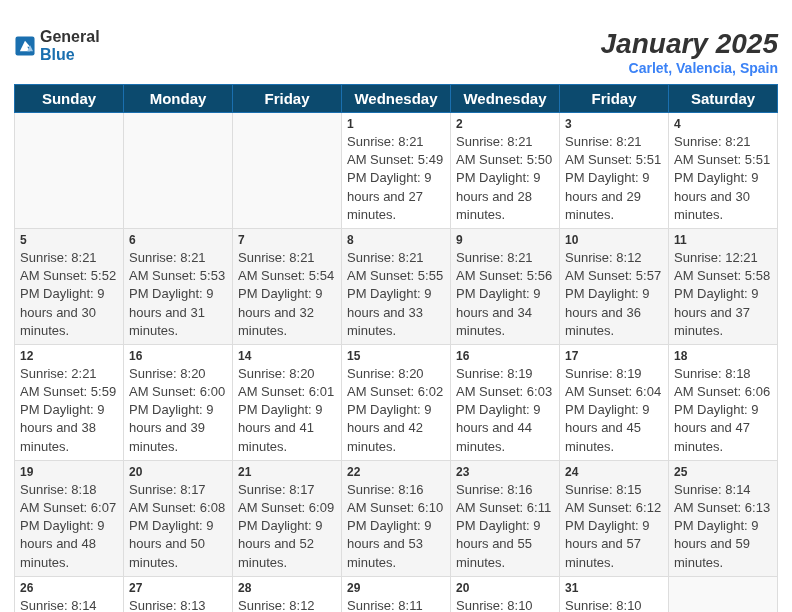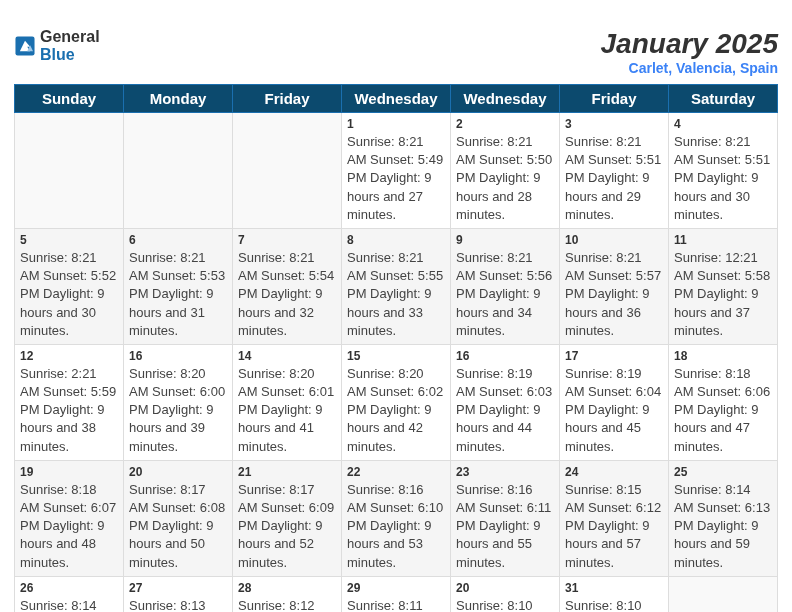--- a/index.html
+++ b/index.html
@@ -184,21 +184,21 @@
 Daylight: 9 hours and 33 minutes.</div>
           </td>
           <td>
             <span class="day-number">9</span>
             <div class="day-info">Sunrise: 8:21 AM
 Sunset: 5:56 PM
 Daylight: 9 hours and 34 minutes.</div>
           </td>
           <td>
             <span class="day-number">10</span>
-            <div class="day-info">Sunrise: 8:21 AM
+            <div class="day-info">Sunrise: 8:12 AM
 Sunset: 5:57 PM
 Daylight: 9 hours and 36 minutes.</div>
           </td>
           <td>
             <span class="day-number">11</span>
             <div class="day-info">Sunrise: 12:21 AM
 Sunset: 5:58 PM
 Daylight: 9 hours and 37 minutes.</div>
           </td>
         </tr>

